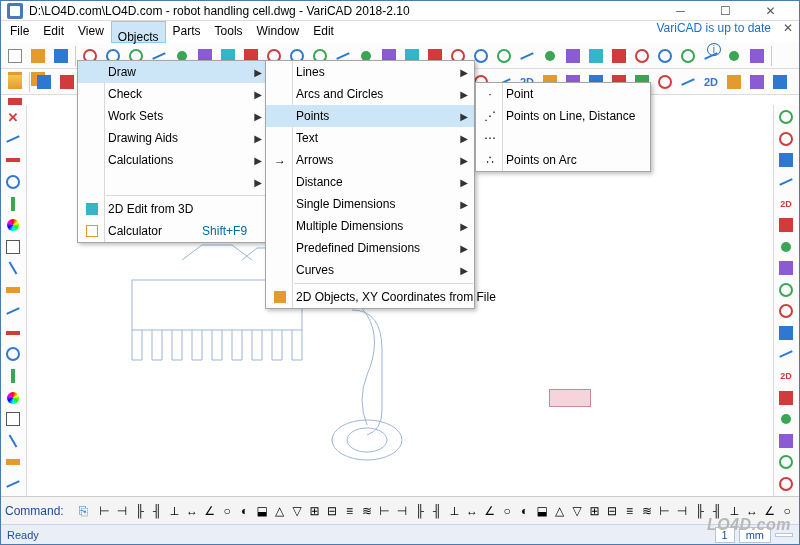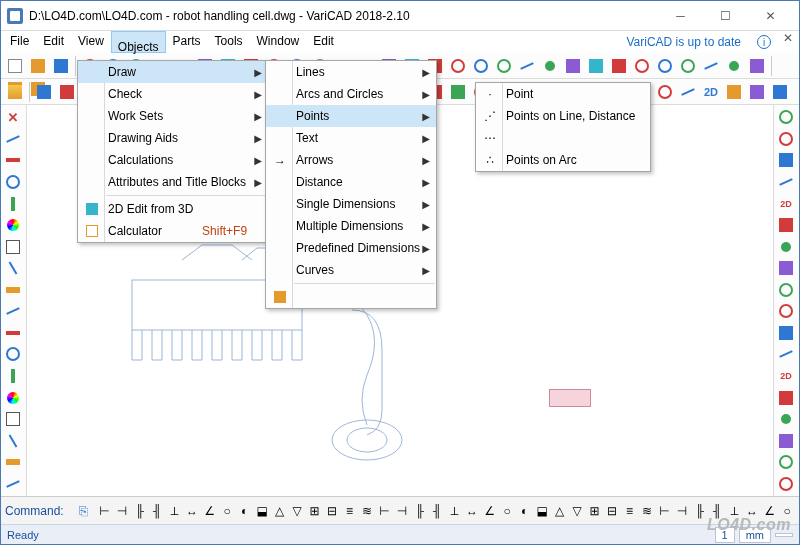--- a/index.html
+++ b/index.html
@@ -1,25 +1,25 @@
 <!DOCTYPE html>
 <html><head>
 <meta charset="utf-8">
 <style>
   * { box-sizing: border-box; margin: 0; padding: 0; font-family: "Segoe UI", Tahoma, sans-serif; }
   body { width: 800px; height: 545px; background: #fff; overflow: hidden; position: relative; font-size: 12px; color: #000; border:1px solid #4a7ab5;}
-  .titlebar { height: 30px; background: #fff; display:flex; align-items:center; padding: 0 6px; border-bottom:1px solid #dcdcdc;}
+  .titlebar { height: 20px; background: #fff; display:flex; align-items:center; padding: 0 6px; border-bottom:1px solid #dcdcdc;}
   .titlebar .icon { width:16px; height:16px; background:#4a7ab5; margin-right:6px; border-radius:2px; position:relative;}
   .titlebar .icon::after{content:"";position:absolute;inset:3px;background:#fff;border-radius:1px;}
   .titlebar .title { flex:1; color:#000; font-size:12px;}
   .winbtn { width:45px; height:28px; display:flex; align-items:center; justify-content:center; color:#555;}
   .menubar { height:22px; display:flex; align-items:stretch; padding:0 2px; background:#fff; font-size:12px; position:relative;}
   .menuitem { padding:3px 7px; cursor:default;}
   .menuitem.open { background:#cde6f7; border:1px solid #90c8f6; padding:8px 6px;}
-  .update { margin-left:auto; color:#1a6fc9; display:flex; align-items:center; gap:16px; padding-right:4px;}
+  .update { margin-left:auto; color:#1a6fc9; display:flex; align-items:center; gap:8px; padding-right:4px;flex-direction:column;}
   .update .info{width:14px;height:14px;border:1px solid #1a6fc9;border-radius:50%;display:flex;align-items:center;justify-content:center;font-size:10px;}
   .closex{width:18px;text-align:center;color:#555;margin-left:4px;}
 
   .toolstrip { display:flex; flex-wrap:wrap; padding:2px 3px; gap:1px; border-bottom:1px solid #dcdcdc; background:#fcfcfc;}
   .tbtn { width:22px; height:22px; display:flex; align-items:center; justify-content:center; border:1px solid transparent; font-size:13px;}
   .sep { width:1px; height:20px; background:#ccc; margin:1px 2px;}
 
   .workarea { position:absolute; top:104px; left:26px; right:26px; bottom:48px; background:#fff; overflow:hidden;}
   .vstrip { position:absolute; top:104px; bottom:48px; width:26px; background:#fcfcfc; display:flex; flex-direction:column; gap:1px; padding:2px 1px; border-right:1px solid #dcdcdc;}
   .vstrip.left{left:0;}
@@ -33,27 +33,27 @@
 
   .statusbar { position:absolute; left:0;right:0;bottom:0; height:20px; background:#e9eef7; border-top:1px solid #c9d4e6; display:flex; align-items:center; padding:0 6px; font-size:11px; color:#1a4e9e;}
   .statusbar .cell{border:1px solid #b9c4d6;padding:1px 6px;margin-left:4px;background:#fff;}
   .statusbar .spacer{flex:1;}
 
   
   .menu { position:absolute; background:#fdfdfd; border:1px solid #a6a6a6; box-shadow:2px 2px 4px rgba(0,0,0,.25); font-size:12px; z-index:50;}
   .menu .row{display:flex;align-items:center;height:22px;padding:0 22px 0 30px;position:relative;white-space:nowrap;cursor:default;}
   .menu .row.hover{background:#cde6f7;}
   .menu .row .arrow{position:absolute;right:6px;color:#333;font-size:10px;}
-  .menu .row .shortcut{margin-left:40px;color:#c2410c;}
+  .menu .row .shortcut{margin-left:40px;color:#0369a1;}
   .menu .row .micon{position:absolute;left:6px;width:16px;height:16px;display:flex;align-items:center;justify-content:center;font-size:12px;}
   .menu .gutter{position:absolute;left:26px;top:0;bottom:0;width:1px;background:#d9d9d9;}
   .menu hr{border:none;border-top:1px solid #d9d9d9;margin:2px 1px 2px 28px;}
 
   #m1{top:59px;left:76px;width:192px;}
-  #m2{top:59px;left:264px;width:172px;}
+  #m2{top:59px;left:264px;width:210px;}
   #m3{top:81px;left:474px;width:176px;}
 
   
   .drawing{position:absolute;left:95px;top:135px;width:380px;height:260px;opacity:.55;}
   .drawing svg{width:100%;height:100%;}
   .pinkbox{position:absolute;left:522px;top:284px;width:42px;height:18px;background:#f7d4dc;border:1px solid #c98aa0;}
 
   .watermark{position:absolute;right:8px;bottom:10px;color:#b8b8b8;font-size:16px;font-weight:600;letter-spacing:.5px;font-style:italic;z-index:200;}
 
   
@@ -465,21 +465,20 @@
     </div>
   <div class="row">
       <span>Drawing Aids</span>
       <span class="arrow">▶</span>
     </div>
   <div class="row">
       <span>Calculations</span>
       <span class="arrow">▶</span>
     </div>
   <div class="row">
-      <span>Attributes and Title Blocks</span>
       <span class="arrow">▶</span>
     </div>
   <hr>
   <div class="row">
       <span class="micon">
         <span class="sq c-cy" style="width:12px;height:12px"></span>
       </span>
       <span>2D Edit from 3D</span>
     </div>
   <div class="row">
@@ -532,20 +531,21 @@
     </div>
   <div class="row">
       <span>Curves</span>
       <span class="arrow">▶</span>
     </div>
   <hr>
   <div class="row">
       <span class="micon">
         <span class="sq c-or" style="width:12px;height:12px"></span>
       </span>
+      <span>2D Objects, XY Coordinates from File</span>
     </div>
 </div>
 
 <div class="menu" id="m3">
   <div class="gutter"></div>
   <div class="row">
       <span class="micon">·</span>
       <span>Point</span>
     </div>
   <div class="row">

